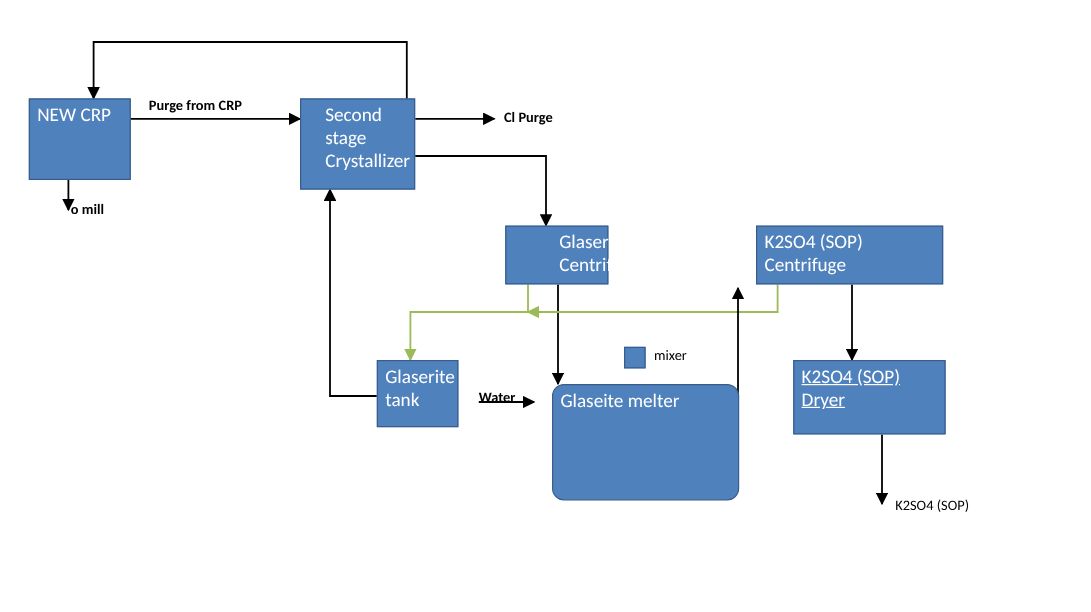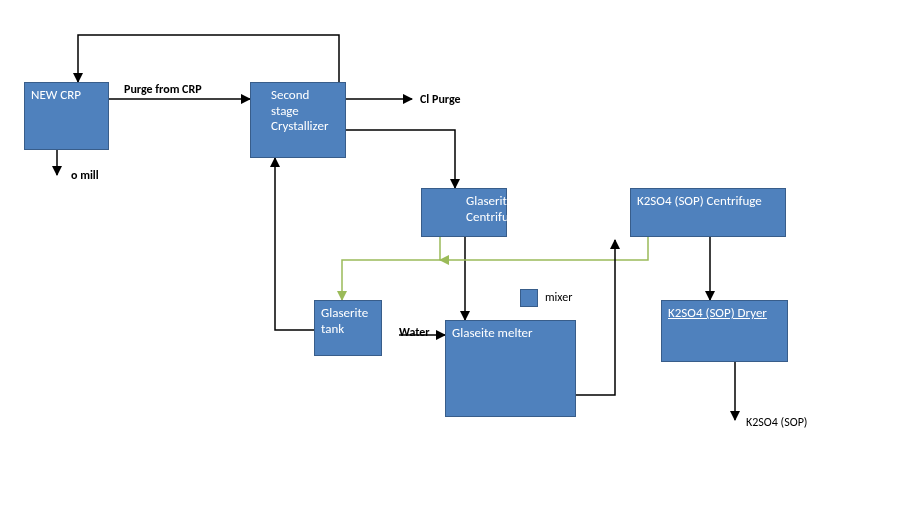--- a/index.html
+++ b/index.html
@@ -14,21 +14,21 @@
     position: relative;
     overflow: hidden;
   }
   .box {
     position: absolute;
     background: #4f81bd;
     border: 1px solid #385d8a;
     color: #ffffff;
     padding: 4px 6px;
     box-sizing: border-box;
-    font-size: 13px;
+    font-size: 16px;
     line-height: 1.2;
   }
   .label {
     position: absolute;
     font-size: 12px;
     color: #000;
     white-space: nowrap;
   }
   .small-box {
     position: absolute;
@@ -97,28 +97,28 @@
 </div>
 
 <div class="box" style="left:610px; top:188px; width:156px; height:49px;margin-left:20px;">
   <span>K2SO4  (SOP) Centrifuge</span>
 </div>
 
 <div class="box" style="left:314px; top:300px; width:68px; height:56px;">
   <span>Glaserite tank</span>
 </div>
 
-<div class="box" style="left:445px; top:320px; width:131px; height:97px;">
+<div class="box" style="left:460px; top:320px; width:156px; height:97px;border-radius:10px;">
   <span>Glaseite melter</span>
 </div>
 
 <div class="box" style="left:661px; top:300px; width:127px; height:62px;text-decoration:underline;">
   <span>K2SO4   (SOP) Dryer</span>
 </div>
 
 <div class="small-box" style="left:520px; top:289px; width:18px; height:18px;"></div>
 
 <div class="label" style="left:124px; top:82px; font-weight:bold;">Purge from CRP</div>
 <div class="label" style="left:420px; top:92px; font-weight:bold;">Cl Purge</div>
-<div class="label" style="left:59px; top:168px; font-weight:bold;margin-left:12px;">o mill</div>
+<div class="label" style="left:59px; top:168px; font-weight:bold;">o mill</div>
 <div class="label" style="left:545px; top:290px;">mixer</div>
 <div class="label" style="left:399px; top:325px; font-weight:bold;">Water</div>
 <div class="label" style="left:746px; top:415px; font-weight:normal;">K2SO4 (SOP)</div>
 
 </body></html>

